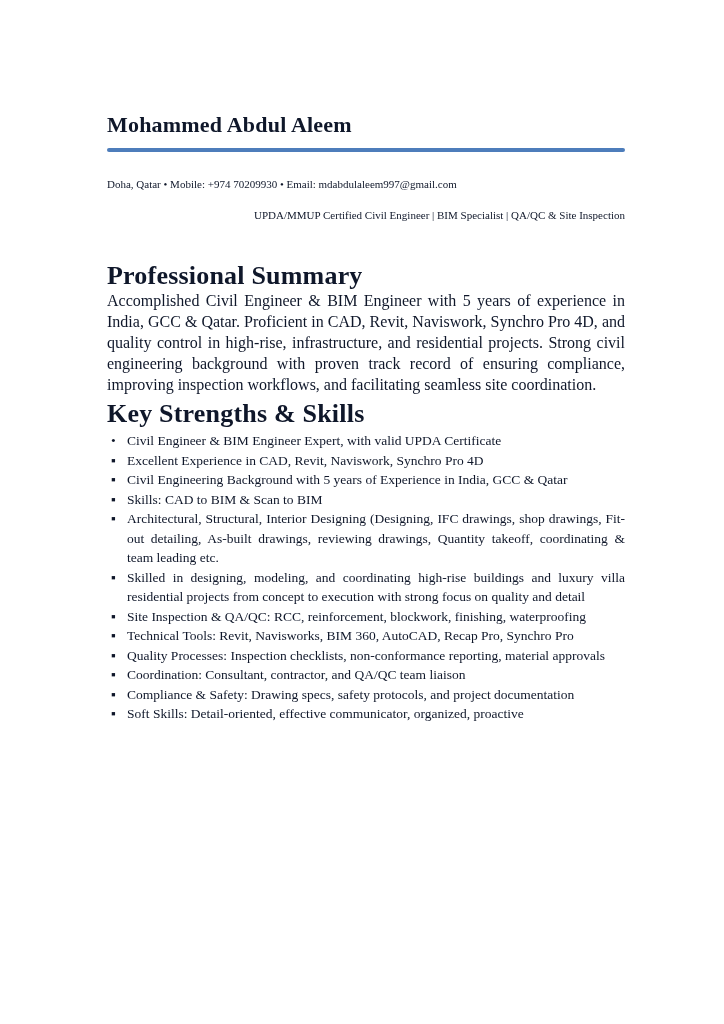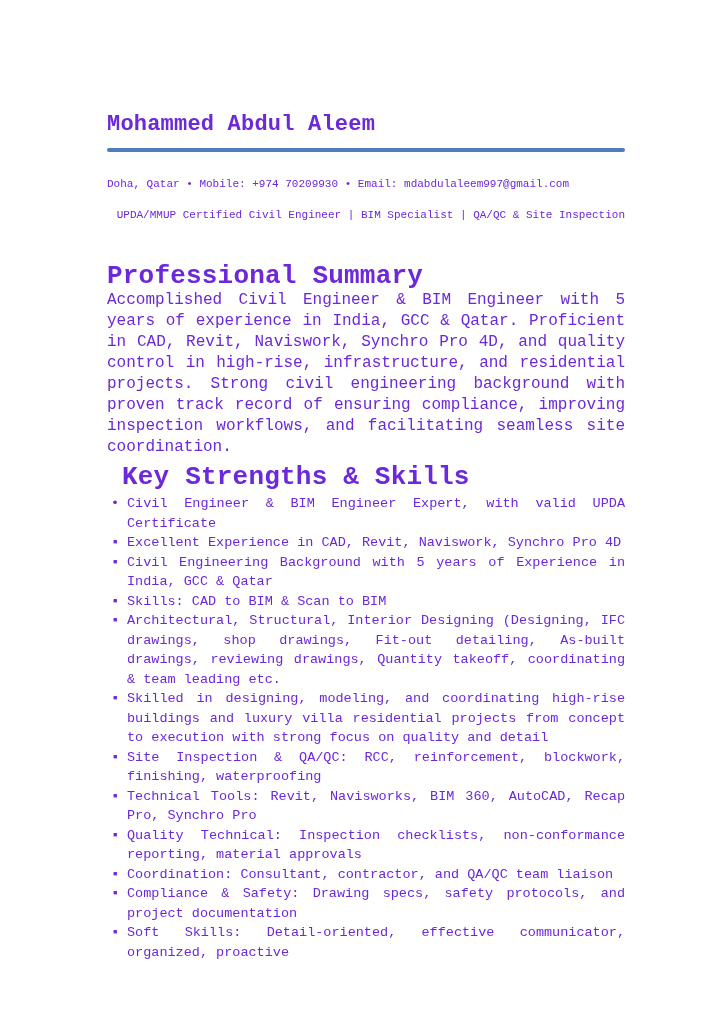--- a/index.html
+++ b/index.html
@@ -6,22 +6,22 @@
     margin: 0;
     padding: 0;
     background: #ffffff;
   }
   .page {
     position: relative;
     width: 724px;
     height: 1024px;
     background: #ffffff;
     overflow: hidden;
-    font-family: Liberation Mono, monospace;
-    color: #6d28d9;
+    font-family: Liberation Serif, serif;
+    color: #0f172a;
   }
   .content {
     padding: 112px 99px 0 107px;
   }
   h1.name {
     margin: 0;
     font-size: 22px;
     line-height: 26px;
     font-weight: bold;
     letter-spacing: 0.2px;
@@ -49,21 +49,20 @@
   }
   h2.section-heading {
     margin: 38px 0 0 0;
     font-size: 26px;
     line-height: 24px;
     font-weight: bold;
     letter-spacing: 0.2px;
   }
   h2.section-heading.skills-h {
     margin-top: 7px;
-    margin-left: 15px;
   }
   p.body-text {
     margin: 2px 0 0 0;
     font-size: 16px;
     line-height: 21px;
     text-align: justify;
   }
   ul.skills {
     list-style: none;
     margin: 5px 0 0 0;
@@ -145,21 +144,21 @@
           <span class="skill-text">Site Inspection &amp; QA/QC: RCC, reinforcement, blockwork, finishing, waterproofing</span>
         </li>
 
         <li class="skill-item">
           <span class="bullet">▪</span>
           <span class="skill-text">Technical Tools: Revit, Navisworks, BIM 360, AutoCAD, Recap Pro, Synchro Pro</span>
         </li>
 
         <li class="skill-item">
           <span class="bullet">▪</span>
-          <span class="skill-text">Quality Technical: Inspection checklists, non-conformance reporting, material approvals</span>
+          <span class="skill-text">Quality Processes: Inspection checklists, non-conformance reporting, material approvals</span>
         </li>
 
         <li class="skill-item">
           <span class="bullet">▪</span>
           <span class="skill-text">Coordination: Consultant, contractor, and QA/QC team liaison</span>
         </li>
 
         <li class="skill-item">
           <span class="bullet">▪</span>
           <span class="skill-text">Compliance &amp; Safety: Drawing specs, safety protocols, and project documentation</span>

